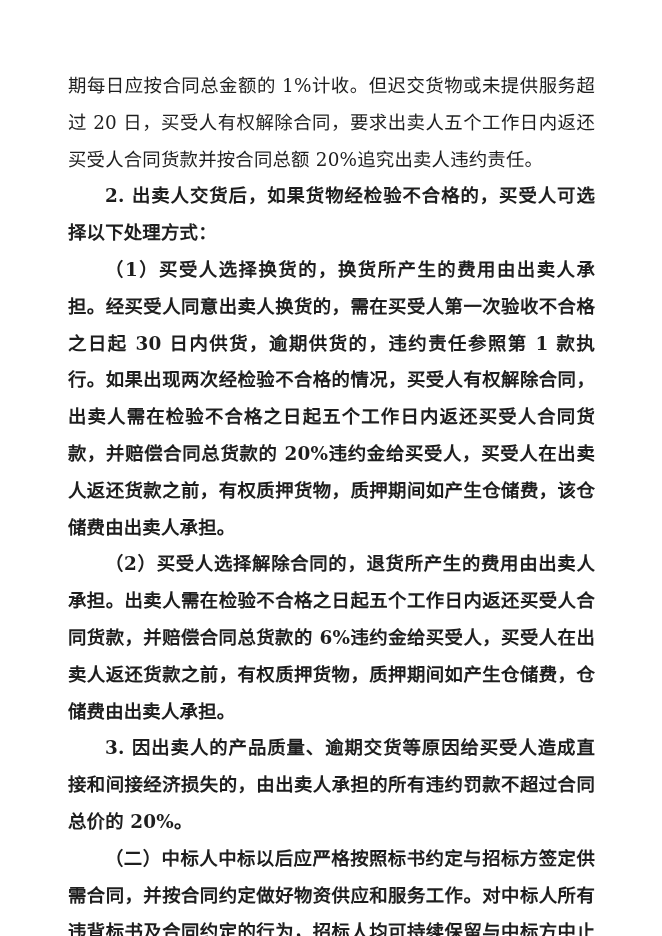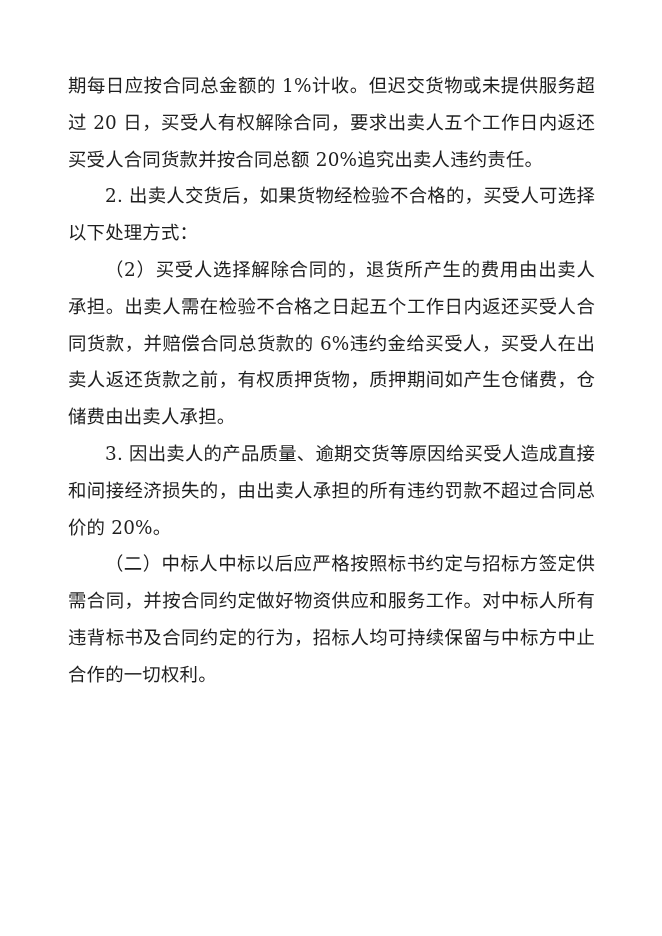--- a/index.html
+++ b/index.html
@@ -34,32 +34,34 @@
     text-justify: inter-ideograph;
     letter-spacing: 0.2px;
     word-break: break-all;
     font-family: "DejaVu Serif", "Liberation Serif", serif;
   }
   .para.flush {
     text-indent: 0;
   }
   .para.indent2 {
     text-indent: 37px;
+    font-weight: bold;
   }
 </style>
 </head>
 <body>
 
 <div class="page">
   <div class="doc-body">
 
     <p class="para flush">期每日应按合同总金额的 1%计收。但迟交货物或未提供服务超过 20 日，买受人有权解除合同，要求出卖人五个工作日内返还买受人合同货款并按合同总额 20%追究出卖人违约责任。</p>
 
     <p class="para indent2">2. 出卖人交货后，如果货物经检验不合格的，买受人可选择以下处理方式：</p>
 
+    <p class="para indent2">（1）买受人选择换货的，换货所产生的费用由出卖人承担。经买受人同意出卖人换货的，需在买受人第一次验收不合格之日起 30 日内供货，逾期供货的，违约责任参照第 1 款执行。如果出现两次经检验不合格的情况，买受人有权解除合同，出卖人需在检验不合格之日起五个工作日内返还买受人合同货款，并赔偿合同总货款的 20%违约金给买受人，买受人在出卖人返还货款之前，有权质押货物，质押期间如产生仓储费，该仓储费由出卖人承担。</p>
 
     <p class="para indent2">（2）买受人选择解除合同的，退货所产生的费用由出卖人承担。出卖人需在检验不合格之日起五个工作日内返还买受人合同货款，并赔偿合同总货款的 6%违约金给买受人，买受人在出卖人返还货款之前，有权质押货物，质押期间如产生仓储费，仓储费由出卖人承担。</p>
 
     <p class="para indent2">3. 因出卖人的产品质量、逾期交货等原因给买受人造成直接和间接经济损失的，由出卖人承担的所有违约罚款不超过合同总价的 20%。</p>
 
     <p class="para indent2">（二）中标人中标以后应严格按照标书约定与招标方签定供需合同，并按合同约定做好物资供应和服务工作。对中标人所有违背标书及合同约定的行为，招标人均可持续保留与中标方中止合作的一切权利。</p>
 
   </div>
 </div>
 

